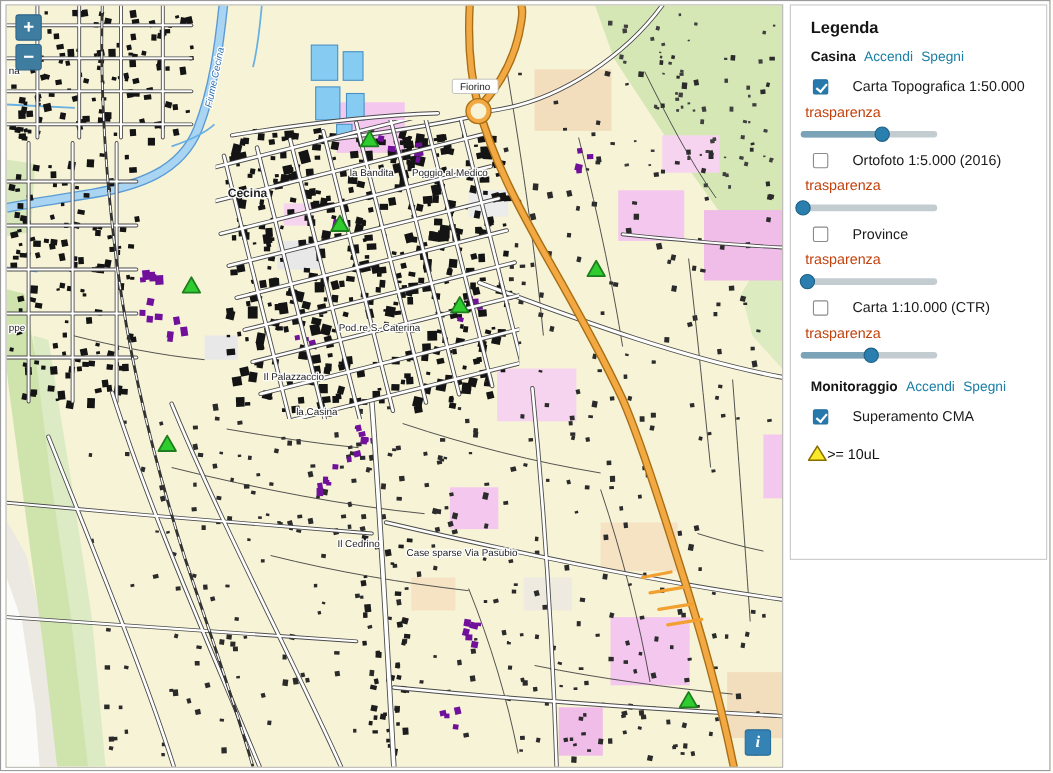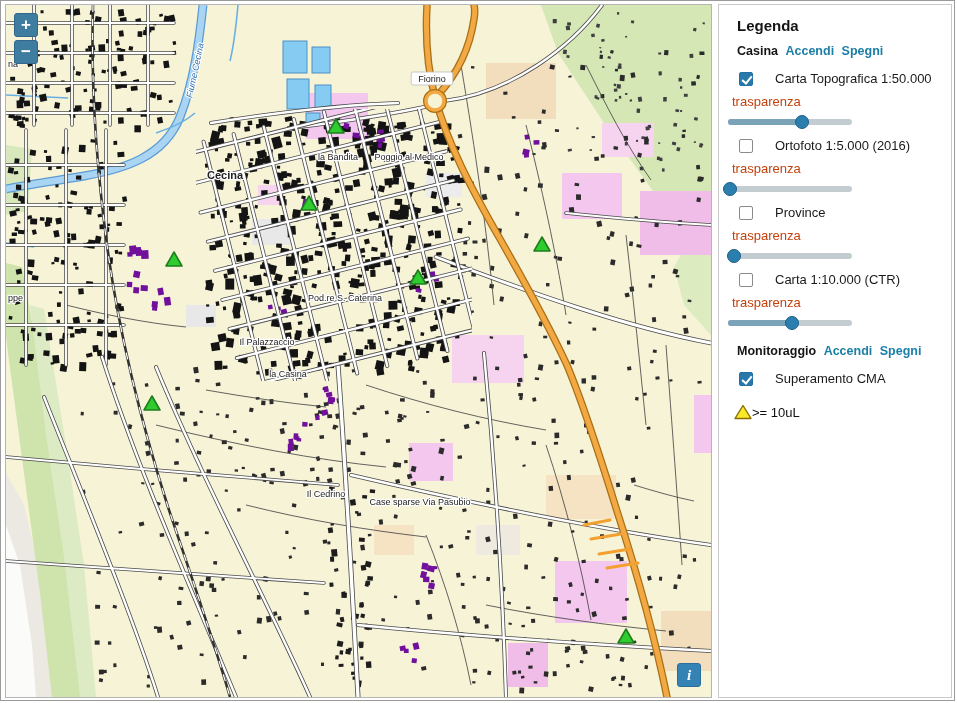--- a/index.html
+++ b/index.html
@@ -6,24 +6,24 @@
   html,body{width:957px;height:703px}
   body{font-family:"Liberation Sans",sans-serif;background:#fff;overflow:hidden}
   #page{position:relative;width:955px;height:701px;border:1px solid #9a9a9a;background:#fff}
   
   #map{position:absolute;left:4px;top:3px;width:707px;height:694px;border:1px solid #b5b5b5;background:#f7f3d7;overflow:hidden}
   #map svg{display:block}
   #zoom-ctl{position:absolute;left:8px;top:8px;display:flex;flex-direction:column;gap:3px;z-index:5}
   .zoom-btn{width:24px;height:24px;background:#3e7ca0;color:#fff;font-size:17px;font-weight:bold;text-align:center;line-height:22px;border-radius:3px;border:1px solid #31678a;cursor:pointer;user-select:none}
   #info-btn{position:absolute;right:10px;bottom:10px;width:24px;height:24px;background:#3583b5;color:#fff;border-radius:3px;text-align:center;line-height:23px;font-weight:bold;font-size:15px;font-family:"Liberation Serif",serif;font-style:italic;cursor:pointer;z-index:5;border:1px solid #2a6d99}
   
-  #panel{position:absolute;left:717px;top:3px;width:234px;height:694px;background:#fff;border:1px solid #c9c9c9;padding:10px 8px 10px 8px;font-size:13px;color:#222}
+  #panel{position:absolute;left:717px;top:3px;width:234px;height:505px;background:#fff;border:1px solid #c9c9c9;padding:10px 8px 10px 8px;font-size:13px;color:#222}
   #panel h2{font-size:15px;margin:2px 0 10px 10px;color:#151515}
   .group-hd{font-weight:bold;margin:2px 0 2px 10px;font-size:12.5px;color:#151515}
-  .group-hd a{color:#1b7fa6;text-decoration:none;font-weight:bold;margin-left:4px;cursor:pointer}
+  .group-hd a{color:#1b7fa6;text-decoration:none;font-weight:normal;margin-left:4px;cursor:pointer}
   .layer-row{display:flex;align-items:center;gap:22px;margin:13px 0 4px 12px;cursor:pointer}
   .layer-label{font-size:13px;color:#1a1a1a}
   .cb{width:14px;height:14px;border:1px solid #8a8a8a;border-radius:2px;background:#fff;display:inline-block;position:relative;cursor:pointer;flex:0 0 14px}
   .cb.checked{background:#2779ab;border-color:#2270a0}
   .cb.checked:after{content:"";position:absolute;left:4px;top:1px;width:4px;height:8px;border:solid #fff;border-width:0 2px 2px 0;transform:rotate(40deg)}
   .trasp{margin:8px 0 0 5px;font-size:13px;color:#c2410c}
   .slider{position:relative;width:124px;height:6px;background:#c3ccd1;border-radius:3px;margin:10px 0 4px 1px;cursor:pointer}
   .slider .fill{position:absolute;left:0;top:0;height:100%;background:#7ba3b8;border-radius:3px}
   .slider .thumb{position:absolute;top:50%;transform:translate(-50%,-50%);width:14px;height:14px;border-radius:50%;background:#2a7fae;border:1px solid #1d5f85;cursor:grab}
   .mon-hd{margin-top:18px}

